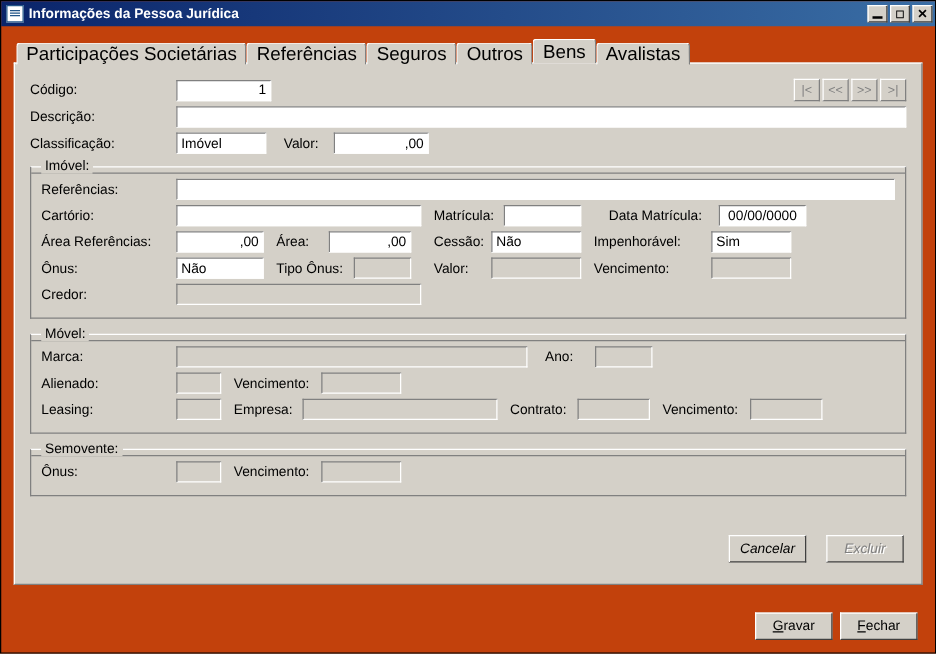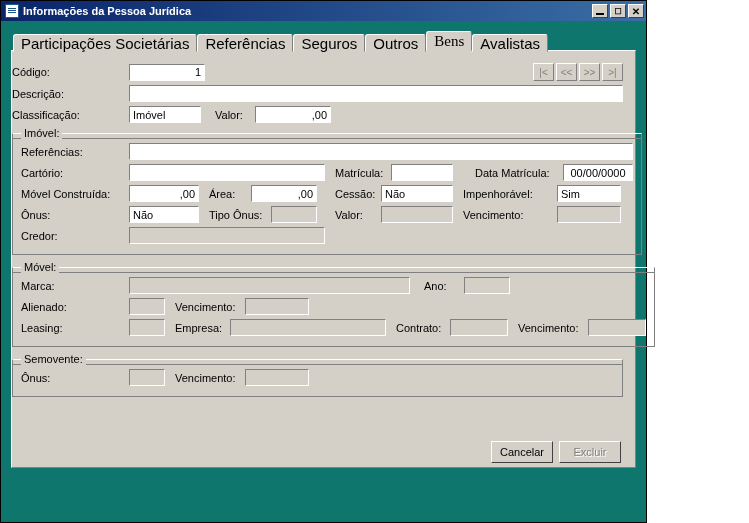--- a/index.html
+++ b/index.html
@@ -4,23 +4,23 @@
 <style>
   * { box-sizing: border-box; }
   body {
     margin: 0;
     font-family: Tahoma, Arial, sans-serif;
     font-size: 11px;
     background: #fff;
     color: #000;
   }
   .window {
-    width: 647px;
+    width: 749px;
     height: 523px;
-    background: #0f766e;
+    background: #c2410c;
     border: 1px solid #000;
     display: flex;
     flex-direction: column;
   }
   .titlebar {
     height: 20px;
     background: linear-gradient(to right, #0a246a, #3a6ea5);
     color: #fff;
     display: flex;
     align-items: center;
@@ -90,27 +90,26 @@
     top: 1px;
     height: 18px;
     display: flex;
     align-items: center;
   }
   .tab.selected {
     border-bottom-color: #d4d0c8;
     top: 0;
     z-index: 3;
     height: 20px;
-    font-family: Liberation Serif, serif;
   }
   .tabpanel {
     border: 1px solid;
     border-color: #fff #808080 #808080 #fff;
     background: #d4d0c8;
-    padding: 12px 12px 12px 0;
+    padding: 12px 12px 12px 12px;
     height: 418px;
     position: relative;
   }
   .row {
     display: flex;
     align-items: center;
     margin-bottom: 4px;
   }
   .lbl {
     font-size: 11px;
@@ -167,23 +166,24 @@
     padding: 0 3px;
     margin-left: 0px;
     background: #d4d0c8;
     color: #000;
     position: relative;
     z-index: 1;
   }
   .bottom-buttons {
     position: absolute;
     right: 14px;
-    bottom: 4px;
-    display: flex;
-    gap: 6px;
+    bottom: 17px;
+    display: flex;
+    gap: 16px;
+    font-style: italic;
   }
   .footer-buttons {
     position: absolute;
     right: 14px;
     bottom: 10px;
     display: flex;
     gap: 6px;
   }
   .winbtn {
     min-width: 62px;
@@ -272,21 +272,21 @@
             <span class="lbl" style="width:108px">Cartório:</span>
             <input class="textfield" style="width: 196px;" value="">
             <span class="lbl" style="margin-left:10px;width:56px">Matrícula:</span>
             <input class="textfield" style="width: 62px;" value="">
             <span class="lbl" style="margin-left:22px;width:88px">Data Matrícula:</span>
             <input class="textfield center" style="width: 70px;" value="00/00/0000">
           </div>
 
 
           <div class="row">
-            <span class="lbl" style="width:108px">Móvel Construída:</span>
+            <span class="lbl" style="width:108px">Área Referências:</span>
             <input class="textfield right" style="width: 70px;" value=",00">
             <span class="lbl" style="margin-left:10px;width:42px">Área:</span>
             <input class="textfield right" style="width: 66px;" value=",00">
             <span class="lbl" style="margin-left:18px;width:46px">Cessão:</span>
             <input class="textfield" style="width: 72px;" value="Não">
             <span class="lbl" style="margin-left:10px;width:94px">Impenhorável:</span>
             <input class="textfield" style="width: 64px;" value="Sim">
           </div>
 
           <div class="row">
@@ -346,15 +346,23 @@
         </fieldset>
 
         <div class="bottom-buttons">
           <div class="winbtn">Cancelar</div>
           <div class="winbtn disabled">Excluir</div>
         </div>
 
       </div>
     </div>
 
+    <div class="footer-buttons">
+      <div class="winbtn">
+          <span><span class="u">G</span><span>ravar</span></span>
+        </div>
+      <div class="winbtn">
+          <span><span class="u">F</span><span>echar</span></span>
+        </div>
+    </div>
 
   </div>
 </div>
 
 </body></html>

